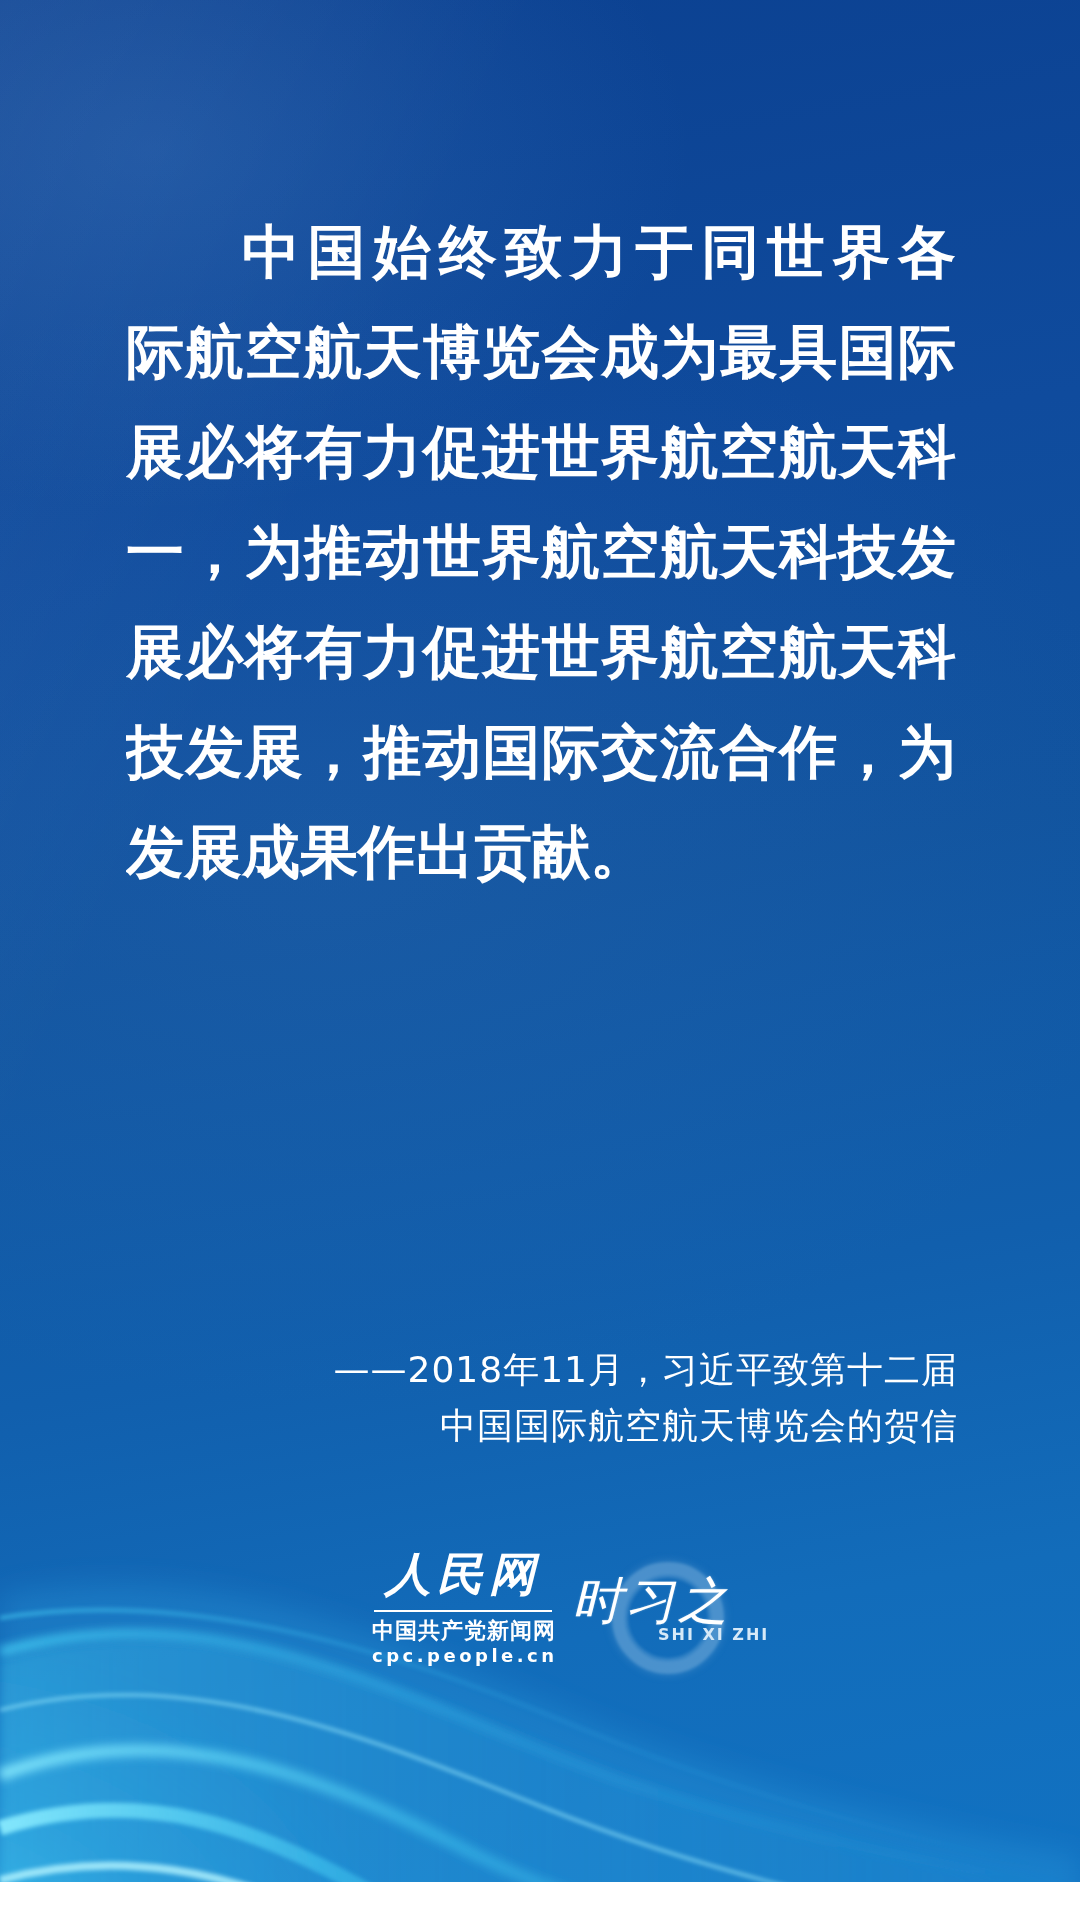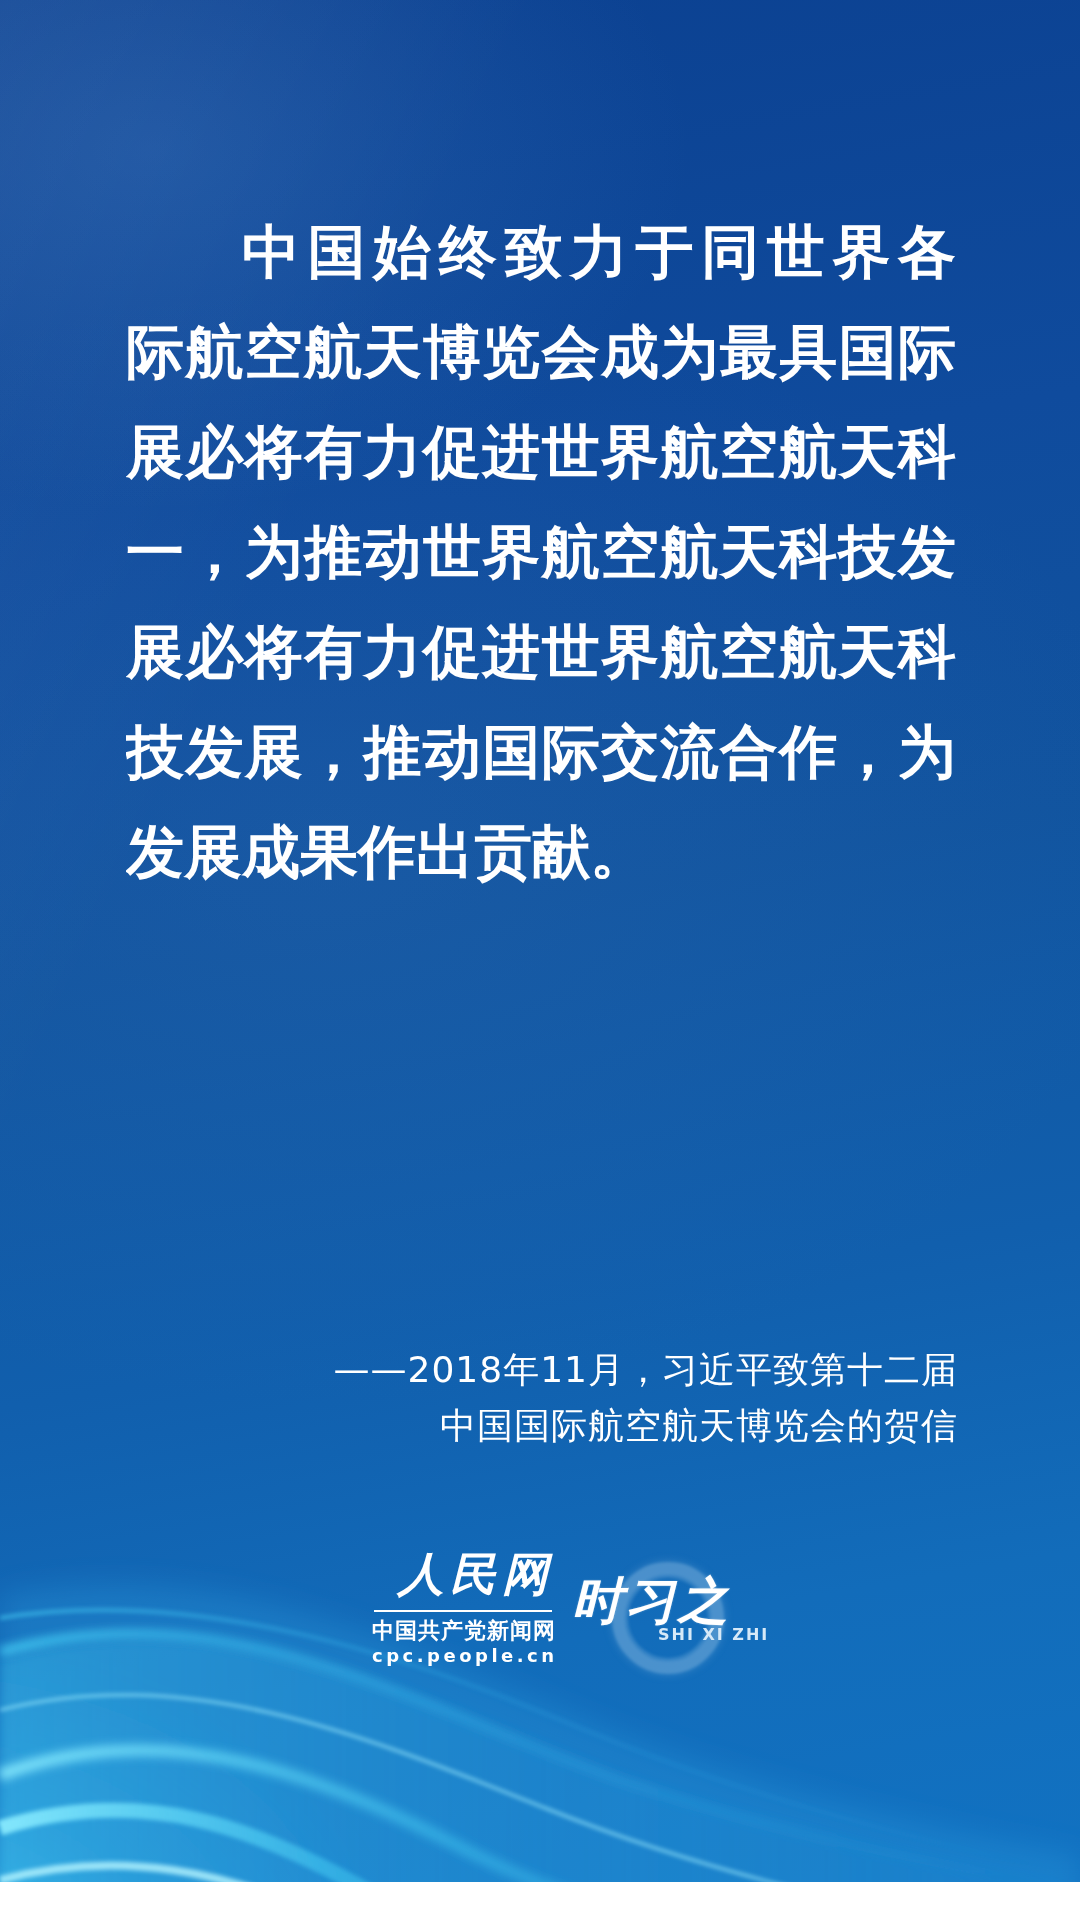--- a/index.html
+++ b/index.html
@@ -43,40 +43,40 @@
     margin-left:28px;
   }
 
   
   .pd-logo {
     position:absolute; left:372px; top:1538px; width:182px;
     text-align:center; color:#ffffff;
   }
   .pd-title {
     font-family:"DejaVu Serif", serif; font-style:italic; font-weight:700;
-    font-size:46px; line-height:72px; letter-spacing:6px; white-space:nowrap;text-align:right;
+    font-size:46px; line-height:72px; letter-spacing:6px; white-space:nowrap;
   }
   .pd-divider { height:2px; background:#ffffff; margin:0 2px 5px 2px; }
   .pd-sub {
     font-size:22px; font-weight:700; letter-spacing:1px; line-height:27px; white-space:nowrap;
   }
   .pd-url {
     font-size:18px; font-weight:700; letter-spacing:3.5px; line-height:24px; white-space:nowrap;
   }
 
   .sxz { position:absolute; left:570px; top:1552px; width:170px; height:120px; color:#ffffff; }
   .sxz-ring {
     position:absolute; left:42px; top:10px; width:86px; height:86px; border-radius:50%;
     border:13px solid rgba(155,198,232,.42);
     box-shadow: inset 0 0 0 3px rgba(155,198,232,.25), 0 0 10px rgba(155,198,232,.25);
     filter:blur(1.5px);
   }
   .sxz-title {
     position:absolute; left:2px; top:16px; white-space:nowrap;
-    font-family:"DejaVu Sans", sans-serif; font-weight:700; font-style:italic;
+    font-family:"DejaVu Sans", sans-serif; font-weight:400; font-style:italic;
     font-size:50px; letter-spacing:3px; text-shadow:0 0 2px rgba(255,255,255,.35);text-align:center;
   }
   .sxz-sub {
     position:absolute; left:88px; top:66px; font-size:16px; font-weight:700;
     letter-spacing:2px; color:#d6e9f8; white-space:nowrap;margin-top:7px;
   }
 
   
   .waves { position:absolute; left:0; top:1360px; width:1080px; height:560px; }
 </style>

